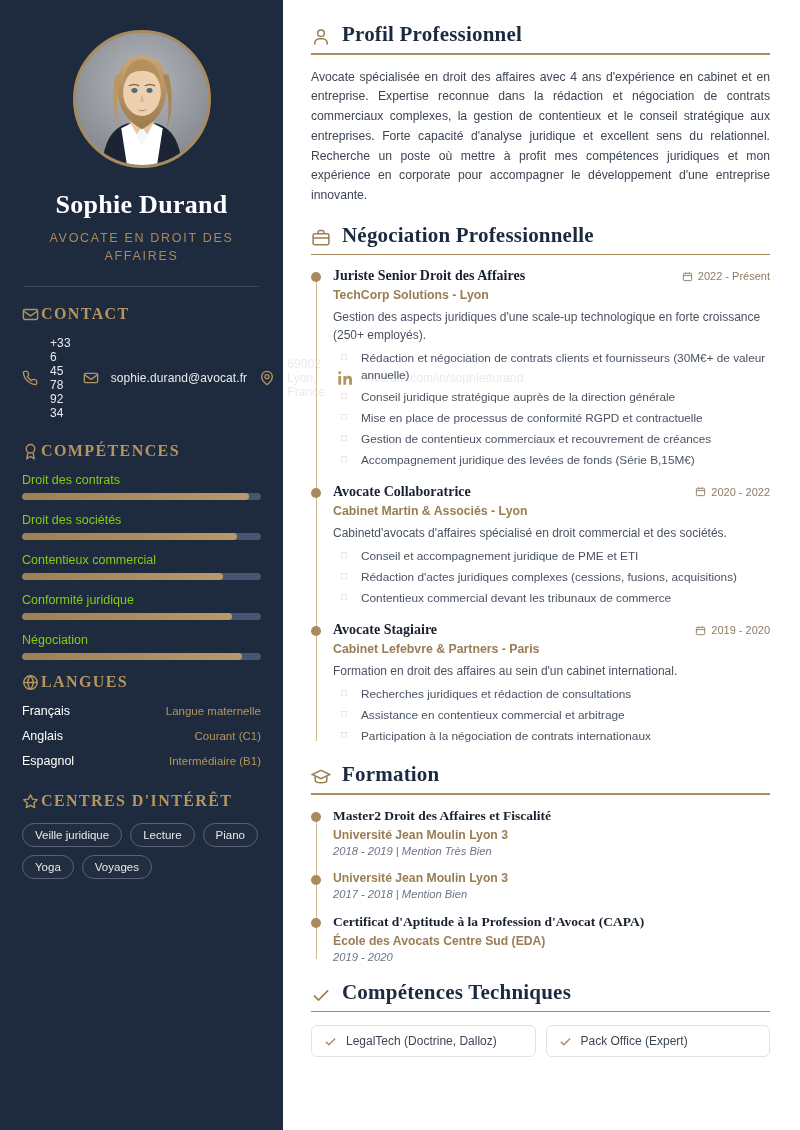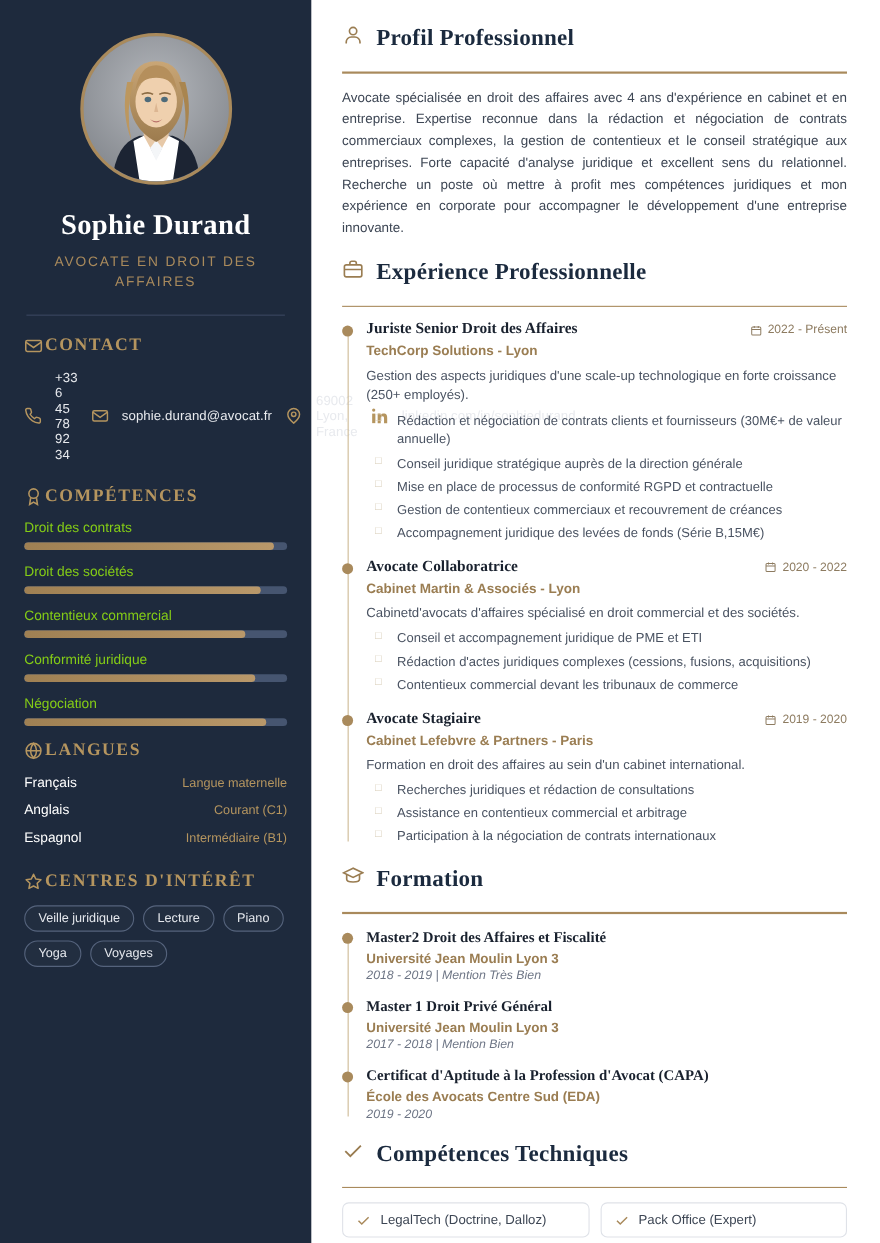--- a/index.html
+++ b/index.html
@@ -79,22 +79,22 @@
   }
 
   
   .main {
     flex:1 1 auto; background:#ffffff;
     padding:22px 30px 0 28px;
     overflow:hidden;
   }
   .sec { margin-bottom:17px; }
   .sec-head {
-    display:flex; align-items:flex-start; gap:11px;
-    padding-bottom:18px;
+    display:flex; align-items:flex-end; gap:11px;
+    padding-bottom:6px;
   }
   .sec-head .ico { width:20px; height:20px; flex:0 0 20px; color:#9a7d52; }
   .sec-head .ico svg { display:block; width:20px; height:20px; }
   .sec-title {
     font-family:"Liberation Serif", serif;
     font-weight:bold; font-size:21px; color:#1b2a3e; letter-spacing:.2px;
   }
   .sec-rule { height:1.5px; background:#a98a5c; margin-bottom:13px; }
 
   .profile-text {
@@ -350,21 +350,21 @@
     </section>
 
     <section class="sec">
       <div class="sec-head">
         <span class="ico">
           <svg viewBox="0 0 24 24" fill="none" stroke="currentColor" stroke-width="1.8">
               <rect x="2.5" y="7" width="19" height="13" rx="2"></rect>
               <path d="M8.5 7V5a2 2 0 012-2h3a2 2 0 012 2v2M2.5 12h19"></path>
             </svg>
         </span>
-        <span class="sec-title">Expérience Professionnelle</span>
+        <span class="sec-title">Négociation Professionnelle</span>
       </div>
       <div class="sec-rule"></div>
 
       <div class="tl">
 
         <div class="tl-item">
           <span class="tl-dot"></span>
           <div class="job-top">
             <span class="job-title">Juriste Senior Droit des Affaires</span>
             <span class="job-date">
@@ -451,21 +451,20 @@
 
       <div class="tl">
         <div class="edu-item">
           <span class="tl-dot"></span>
           <div class="edu-deg">Master2 Droit des Affaires et Fiscalité</div>
           <div class="edu-school">Université Jean Moulin Lyon 3</div>
           <div class="edu-meta">2018 - 2019 | Mention Très Bien</div>
         </div>
         <div class="edu-item">
           <span class="tl-dot"></span>
-          <div class="edu-deg">Master 1 Droit Privé Général</div>
           <div class="edu-school">Université Jean Moulin Lyon 3</div>
           <div class="edu-meta">2017 - 2018 | Mention Bien</div>
         </div>
         <div class="edu-item">
           <span class="tl-dot"></span>
           <div class="edu-deg">Certificat d'Aptitude à la Profession d'Avocat (CAPA)</div>
           <div class="edu-school">École des Avocats Centre Sud (EDA)</div>
           <div class="edu-meta">2019 - 2020</div>
         </div>
       </div>

